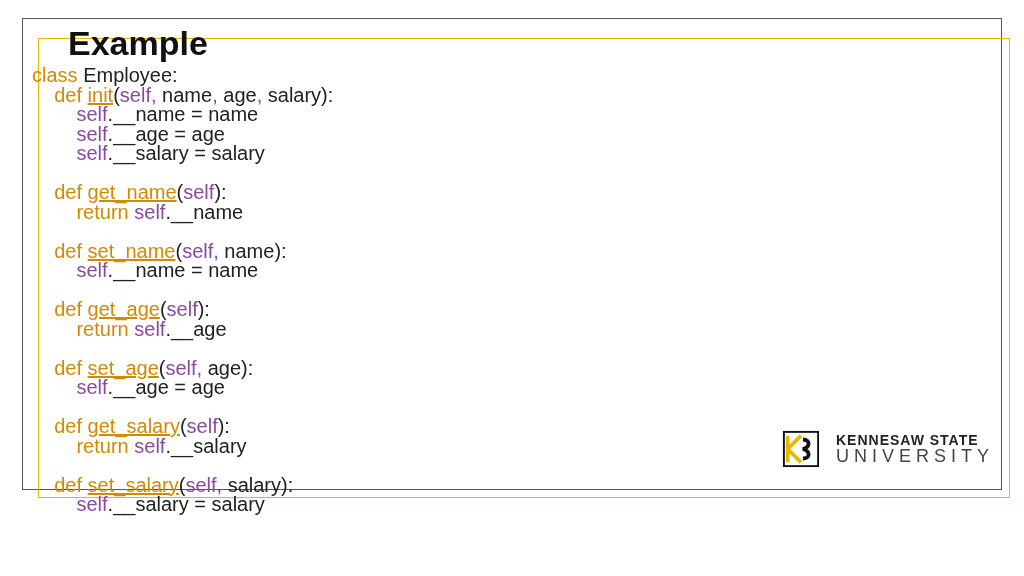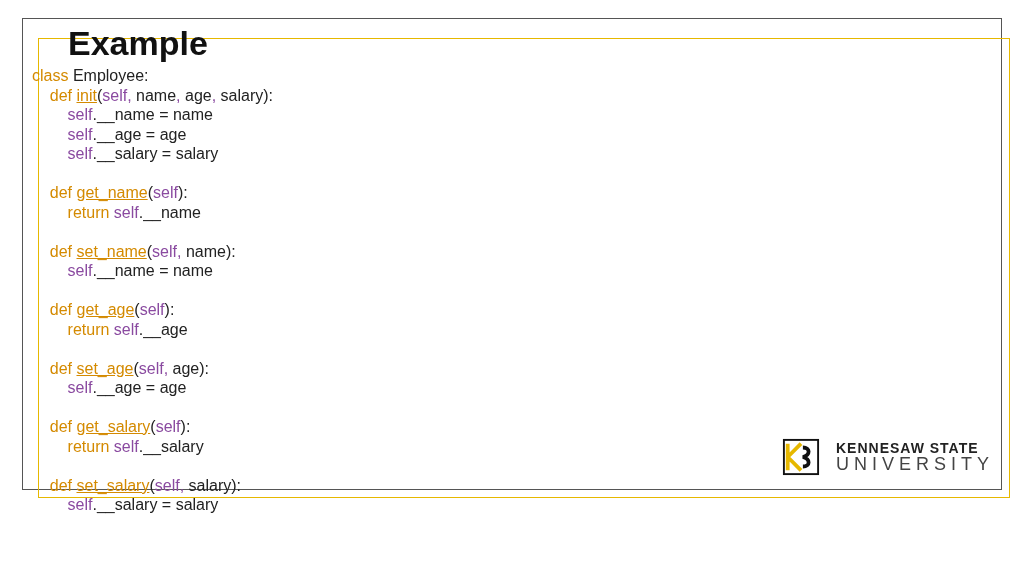--- a/index.html
+++ b/index.html
@@ -1,22 +1,22 @@
 <!DOCTYPE html>
 <html><head>
 <meta charset="utf-8">
 <style>
   html,body{margin:0;padding:0;width:1024px;height:576px;background:#fff;font-family:Arial,Helvetica,sans-serif;overflow:hidden}
   .page{position:relative;width:1024px;height:508px;box-sizing:border-box;padding:10px}
   .outer-frame{position:absolute;left:22px;top:18px;right:22px;bottom:18px;border:1.5px solid #555}
   .inner-frame{position:absolute;left:38px;top:38px;right:14px;bottom:10px;border:1.5px solid #e6b800}
   .title{position:absolute;left:68px;top:24px;font-size:34px;font-weight:700;color:#111}
-  .code{position:absolute;left:32px;top:66px;font-size:16px;line-height:19.5px;font-family:Arial,Helvetica,sans-serif;color:#222;white-space:pre}
+  .code{position:absolute;left:32px;top:66px;font-size:20px;line-height:19.5px;font-family:Arial,Helvetica,sans-serif;color:#222;white-space:pre}
   .kw{color:#d48a00}.fn{color:#d48a00;text-decoration:underline}.slf{color:#8a4aa0}.ret{color:#d48a00}.cm{color:#8a4aa0}
-  .logo{position:absolute;right:30px;bottom:32px;display:flex;align-items:center;gap:16px}
+  .logo{position:absolute;right:30px;bottom:40px;display:flex;align-items:center;gap:16px}
   .logo-text{display:flex;flex-direction:column;line-height:1}
   .logo-text .l1{font-weight:700;font-size:14px;letter-spacing:1px;color:#222}
   .logo-text .l2{font-size:18px;letter-spacing:5px;color:#444}
   svg.ks{width:38px;height:38px}
 </style>
 </head>
 <body>
 
 <div class="page">
   <div class="outer-frame"></div>

